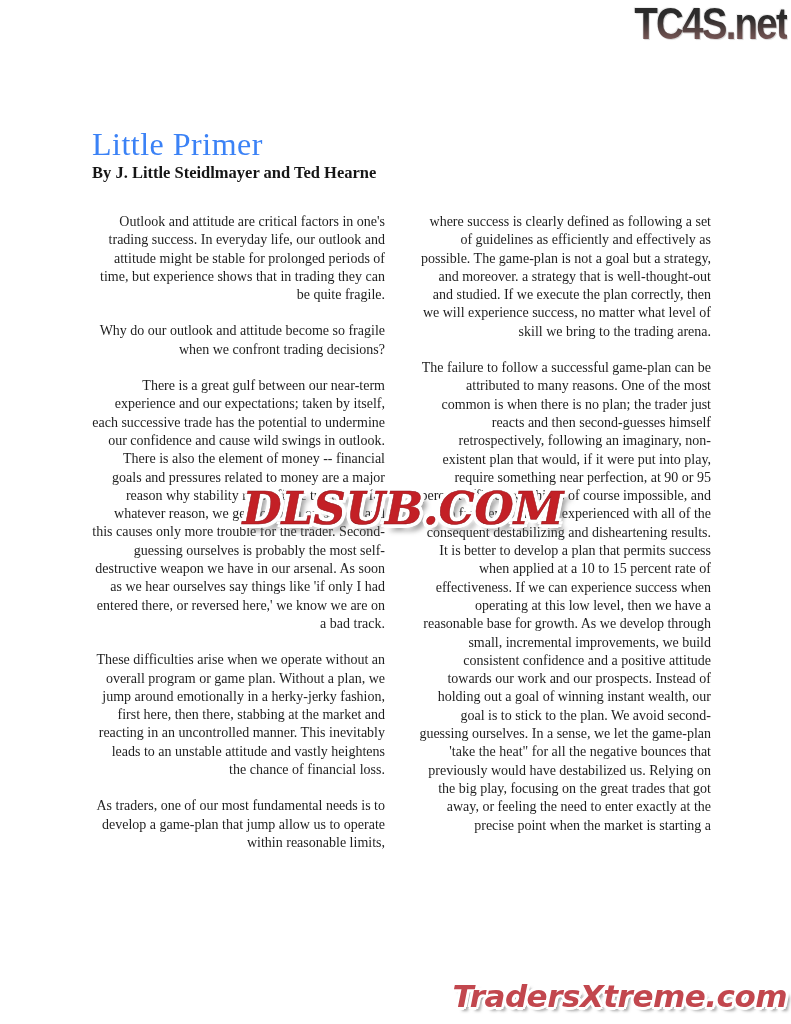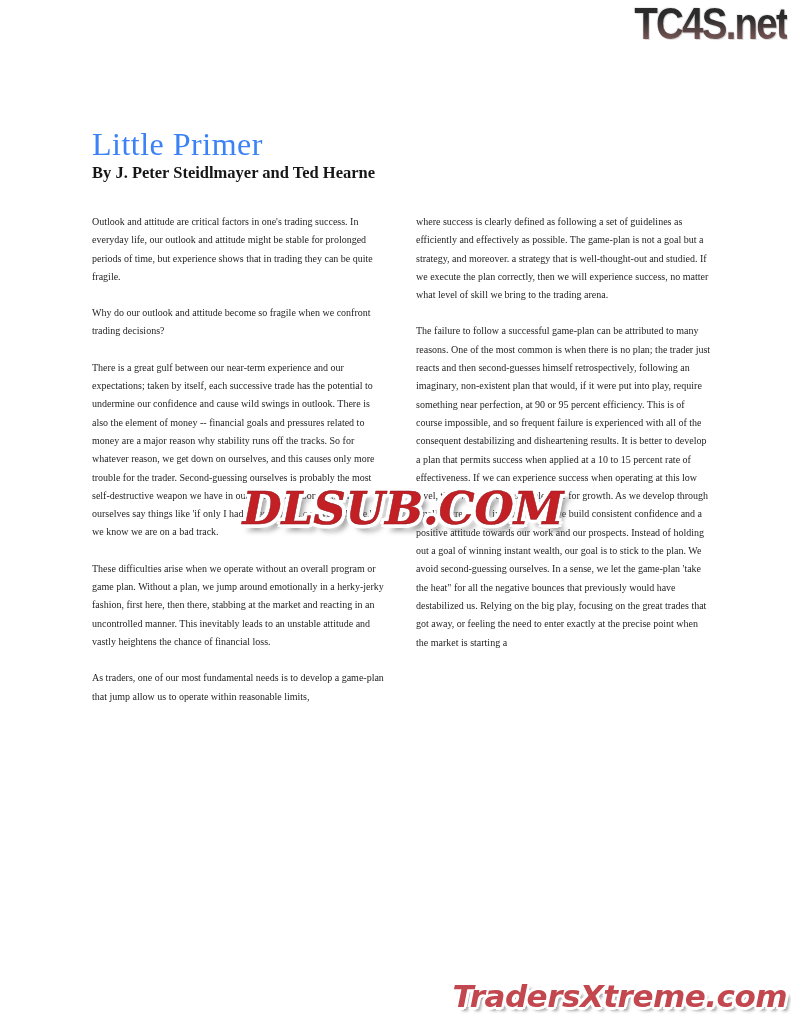--- a/index.html
+++ b/index.html
@@ -25,22 +25,22 @@
     position:absolute; left:92px; top:126px; margin:0;
     font-size:32px; font-weight:400; color:#3b82f6; letter-spacing:0.5px;
   }
   .doc-byline {
     position:absolute; left:92px; top:163px; margin:0;
     font-size:16.5px; font-weight:bold; color:#161616;
   }
 
   .col {
     position:absolute; top:213px;
-    font-size:10px; line-height:18.3px; color:var(--body-text,#1e1e1e);
-    text-align:left;
+    font-size:14px; line-height:18.3px; color:var(--body-text,#1e1e1e);
+    text-align:right;
   }
   .col p { margin:0 0 18px 0; }
   .col-left  { left:92px;  width:293px; }
   .col-right { left:416px; width:295px; }
 
   
   .watermark {
     position:absolute; top:486px; left:403px; transform:translateX(-50%);
     font-family:"DejaVu Serif", serif; font-weight:bold;
     font-size:45px; line-height:1; letter-spacing:0px; white-space:nowrap;
@@ -69,21 +69,21 @@
 </style>
 </head>
 <body>
 
 <div class="page">
 
   <div class="tc4s-logo">TC4S.net</div>
 
   <h1 class="doc-title">Little Primer</h1>
 
-  <div class="doc-byline">By J. Peter Steidlmayer and Ted Hearne</div>
+  <div class="doc-byline">By J. Little Steidlmayer and Ted Hearne</div>
 
   <div class="col col-left">
       <p>Outlook and attitude are critical factors in one's trading success.  In everyday life, our outlook and attitude might be stable for prolonged periods of time, but experience shows that in trading they can be quite fragile.</p>
       <p>Why do our outlook and attitude become so fragile when we confront trading decisions?</p>
       <p>There is a great gulf between our near-term experience and our expectations; taken by itself, each successive trade has the potential to undermine our confidence and cause wild swings in outlook.  There is also the element of money -- financial goals and pressures related to money are a major reason why stability runs off the tracks.  So for whatever reason, we get down on ourselves, and this causes only more trouble for the trader. Second-guessing ourselves is probably the most self-destructive weapon we have in our arsenal.  As soon as we hear ourselves say things like 'if only I had entered there, or reversed here,' we know we are on a bad track.</p>
       <p>These difficulties arise when we operate without an overall program or game plan. Without a plan, we jump around emotionally in a herky-jerky fashion, first here, then there, stabbing at the market and reacting in an uncontrolled manner.  This inevitably leads to an unstable attitude and vastly heightens the chance of financial loss.</p>
       <p>As traders, one of our most fundamental needs is to develop a game-plan that jump allow us to operate within reasonable limits,</p>
     </div>
 
   <div class="col col-right">

